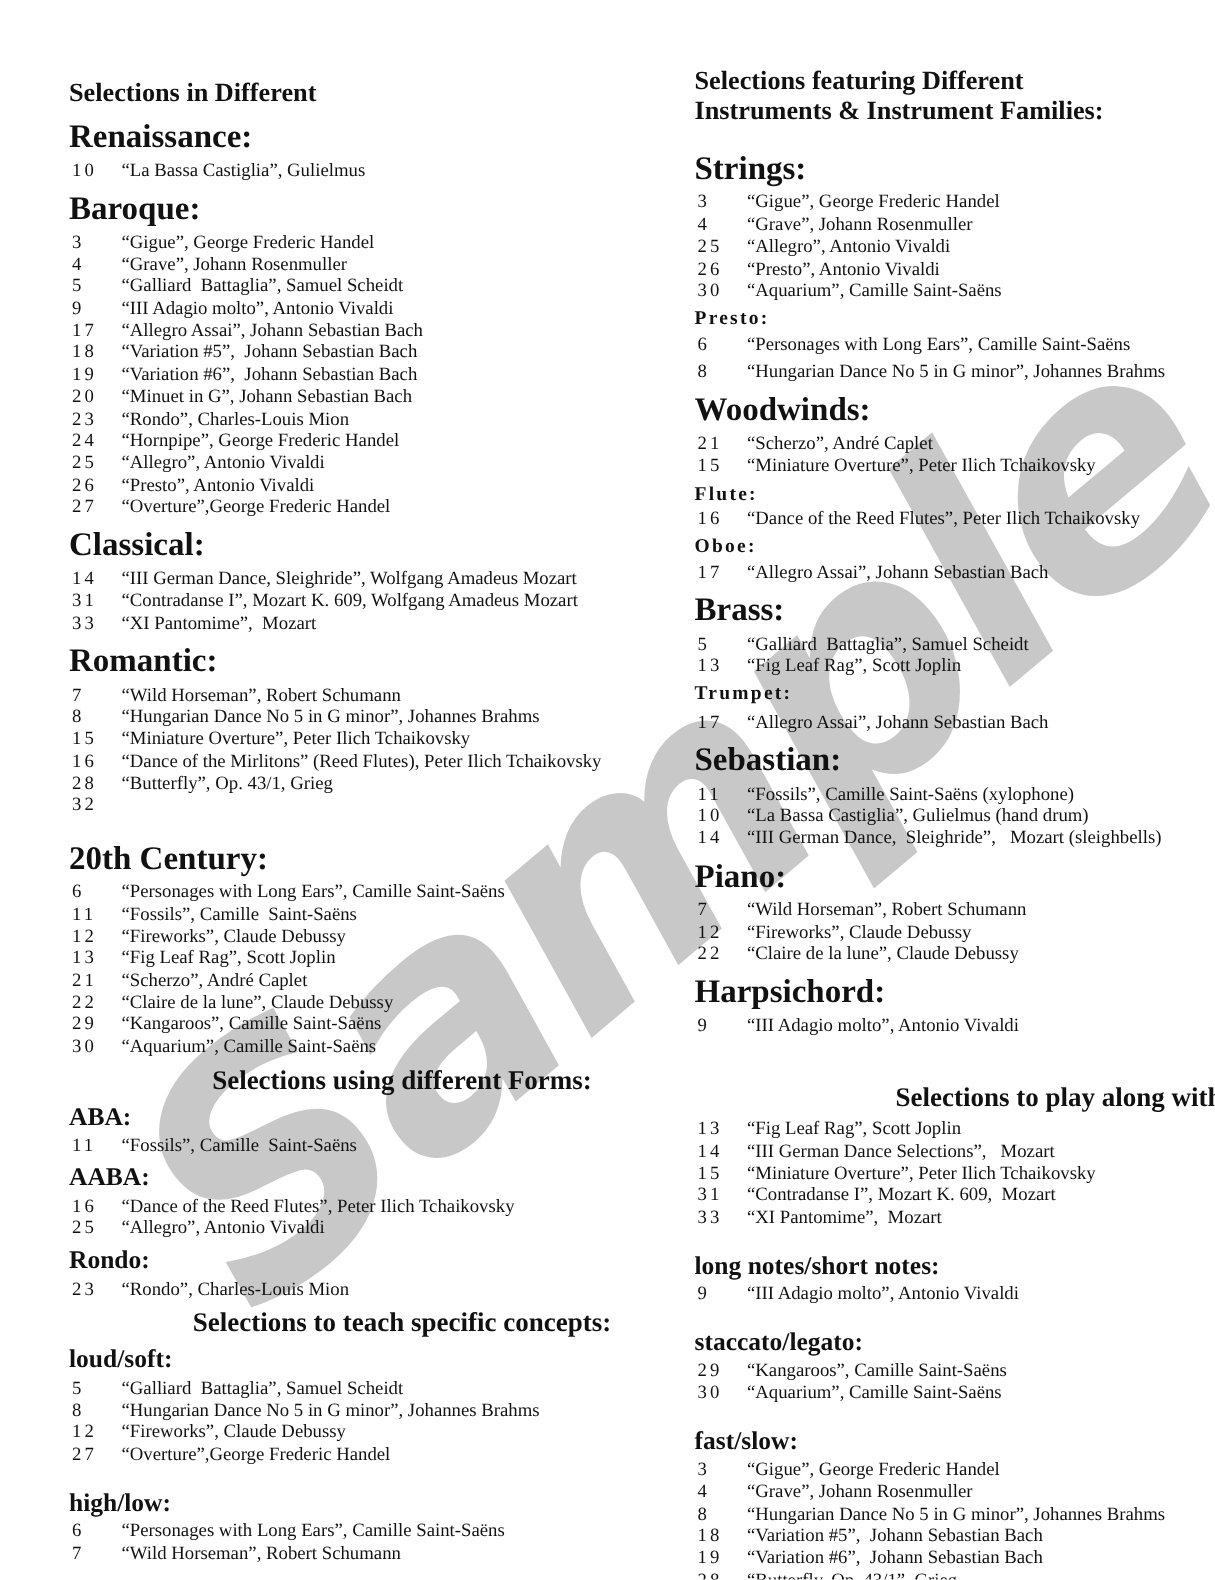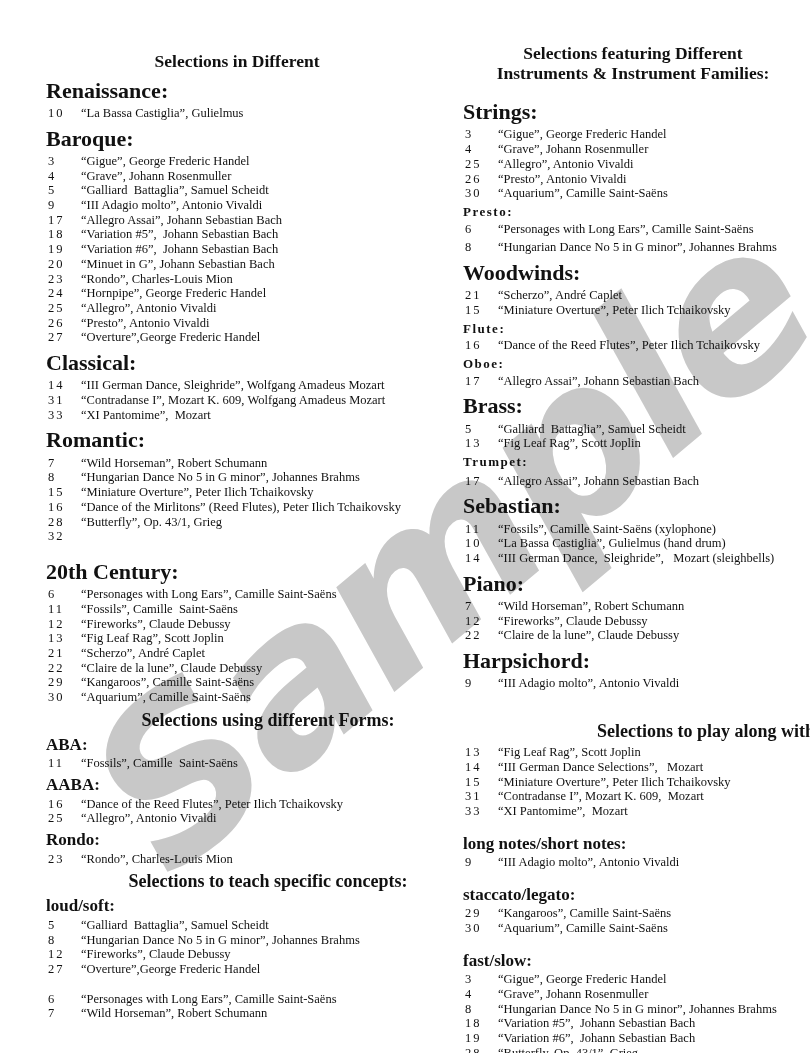--- a/index.html
+++ b/index.html
@@ -23,21 +23,21 @@
     letter-spacing:-7px;
     color:#c8c8c8;
     z-index:0;
     white-space:nowrap;
     user-select:none;
   }
   .col{position:absolute;z-index:1;}
   .col.left{left:46px;top:52px;width:402px;}
   .col.right{left:463px;top:44px;width:358px;}
   .col-title{
-    font-size:17.5px;font-weight:bold;text-align:center;line-height:1.12;
+    font-size:17.5px;font-weight:bold;line-height:1.12;
   }
   .col.left .col-title{margin-bottom:6px;padding-right:20px;}
   .col.right .col-title{margin-bottom:16px;padding-right:18px;}
   .section{position:relative;}
   .sec-label{font-weight:bold;}
   .sec-h1 .sec-label{font-size:22px;line-height:1.15;margin:5px 0 3px;}
   .sec-h2 .sec-label{font-size:17px;line-height:1.15;margin:4px 0 2px;}
   .sec-h3 .sec-label{font-size:13px;letter-spacing:1.5px;line-height:1.2;margin:3px 0 2px;}
   .sec-center .sec-label{font-size:18px;text-align:center;margin:5px 0 3px;}
   .col.left .sec-center .sec-label{padding-left:42px;}
@@ -243,20 +243,21 @@
           <div class="item">
             <span class="num">12</span>
             <span class="txt">“Fireworks”, Claude Debussy</span>
           </div>
           <div class="item">
             <span class="num">27</span>
             <span class="txt">“Overture”,George Frederic Handel</span>
           </div>
         </div>
         <div class="section sec-h2 gap">
+          <div class="sec-label">high/low:</div>
           <div class="item">
             <span class="num">6</span>
             <span class="txt">“Personages with Long Ears”, Camille Saint-Saëns</span>
           </div>
           <div class="item">
             <span class="num">7</span>
             <span class="txt">“Wild Horseman”, Robert Schumann</span>
           </div>
         </div>
       </div>

